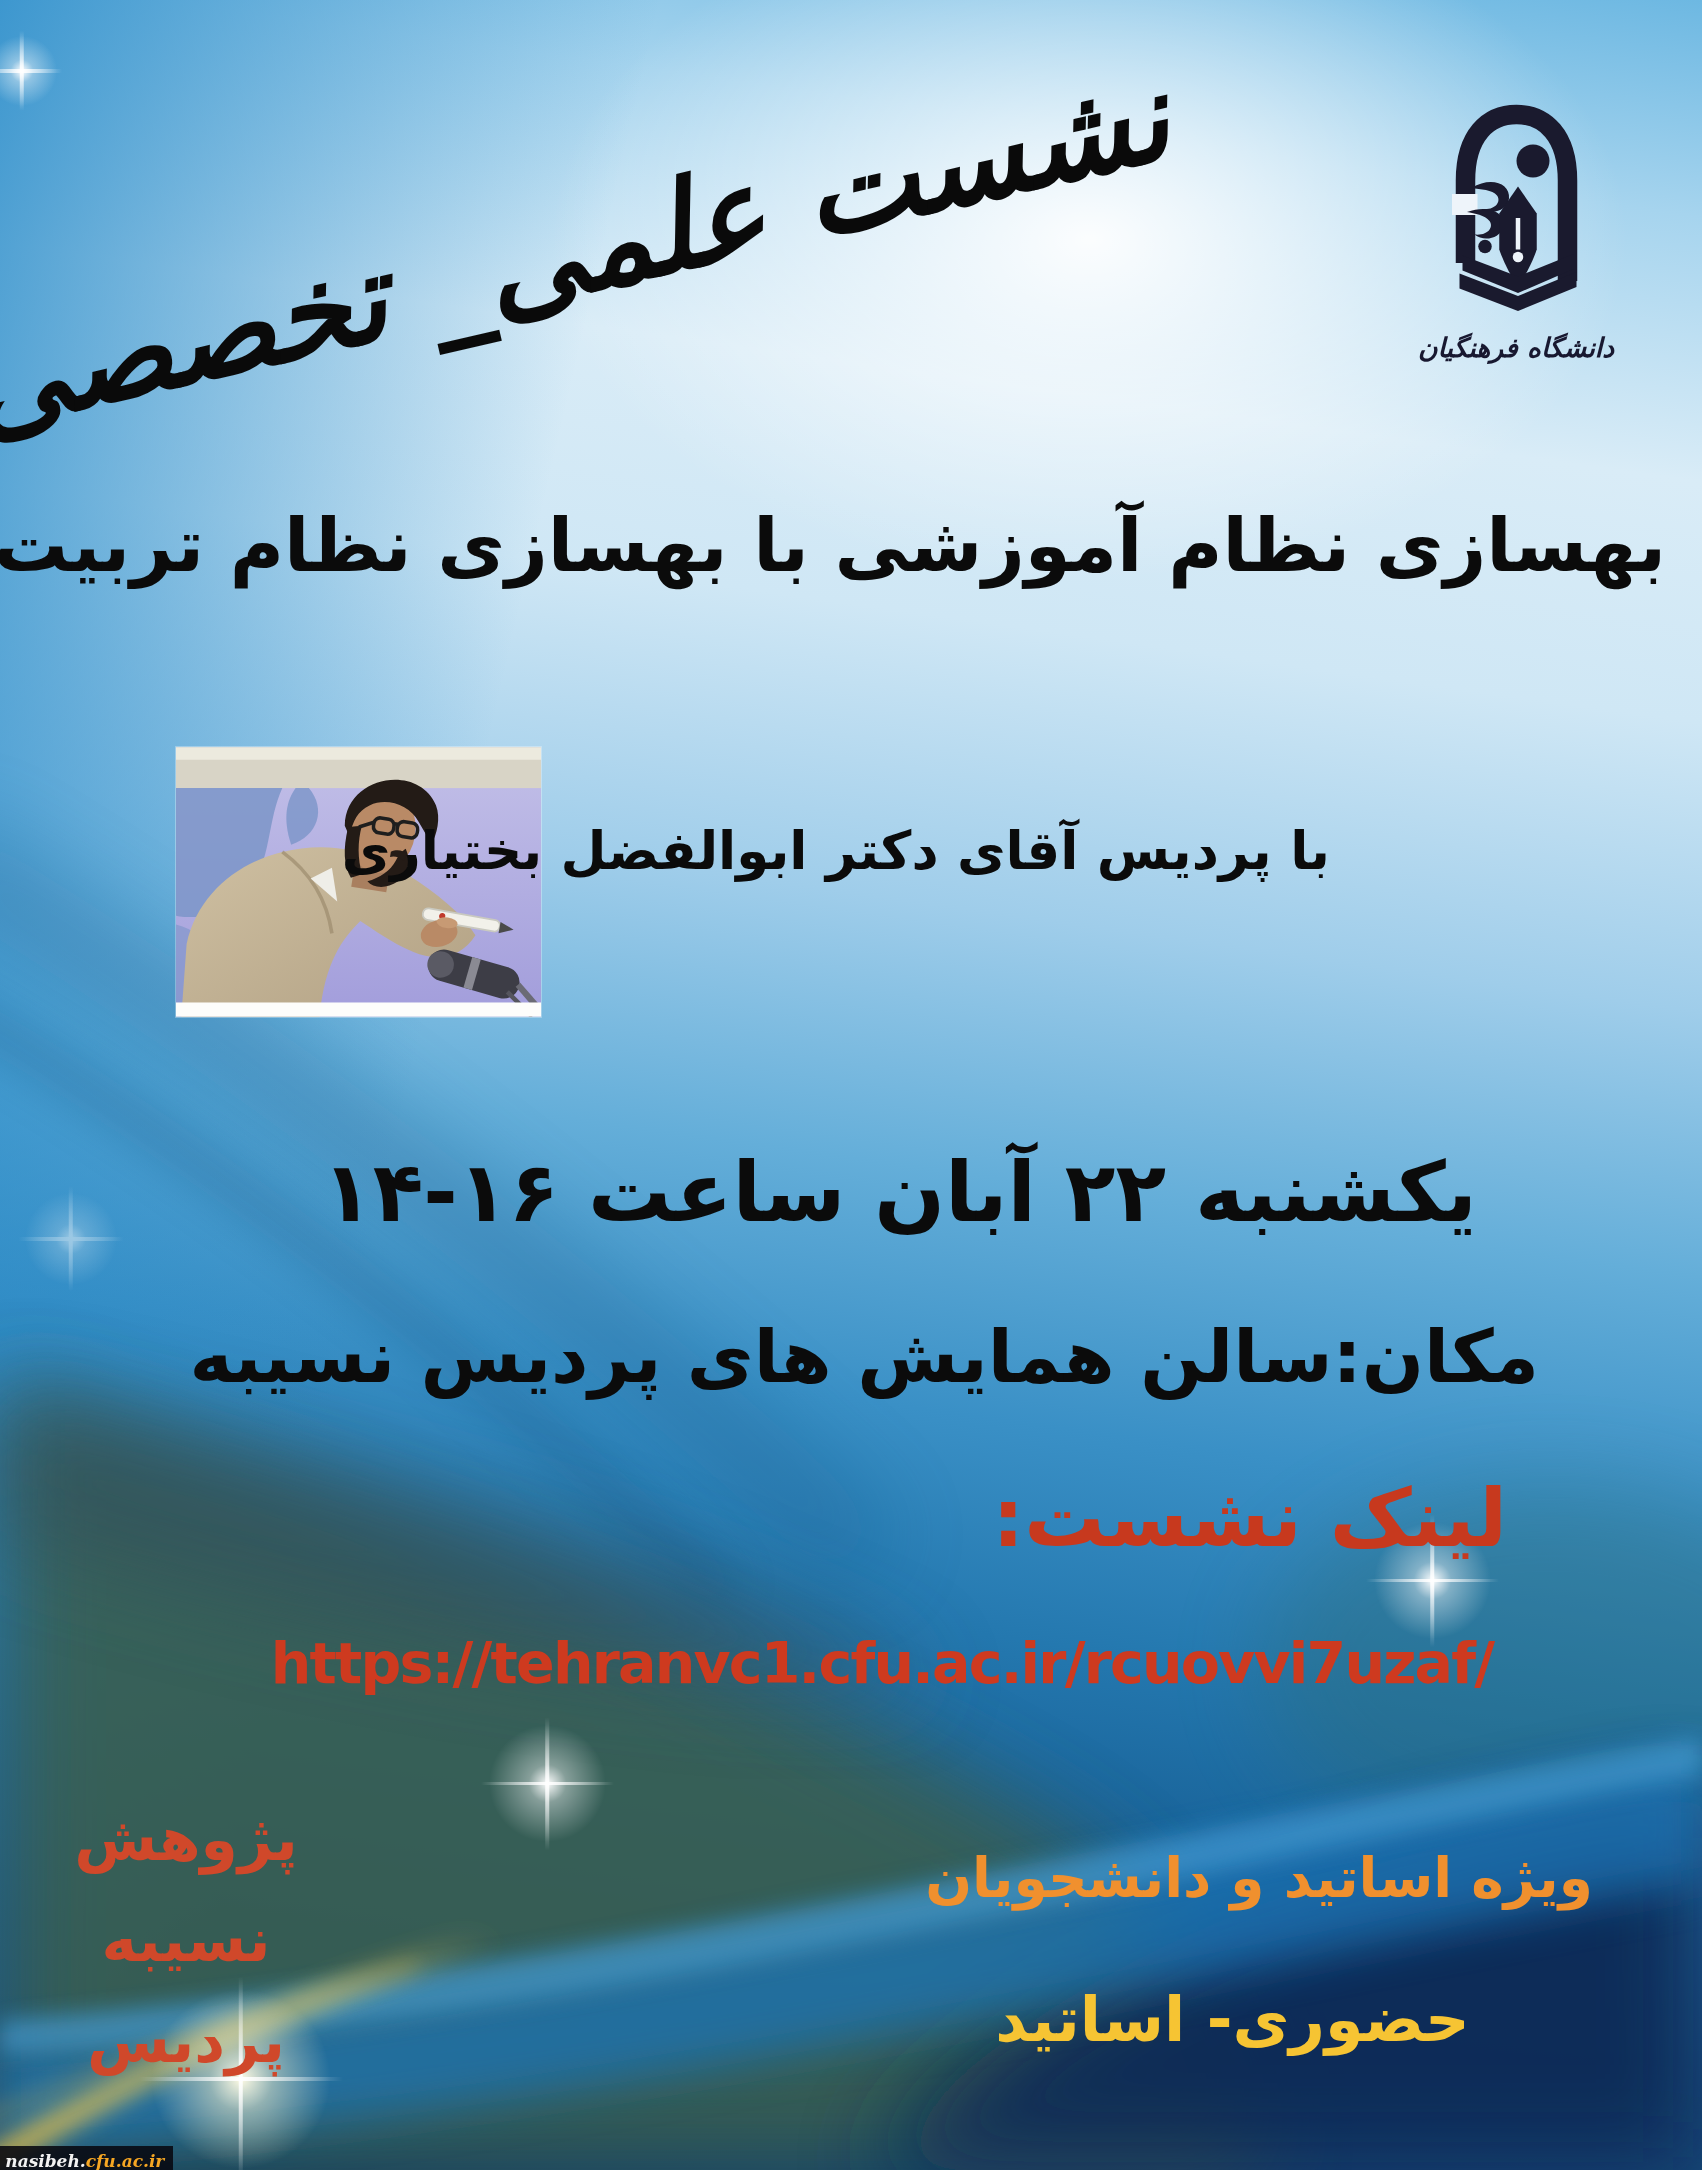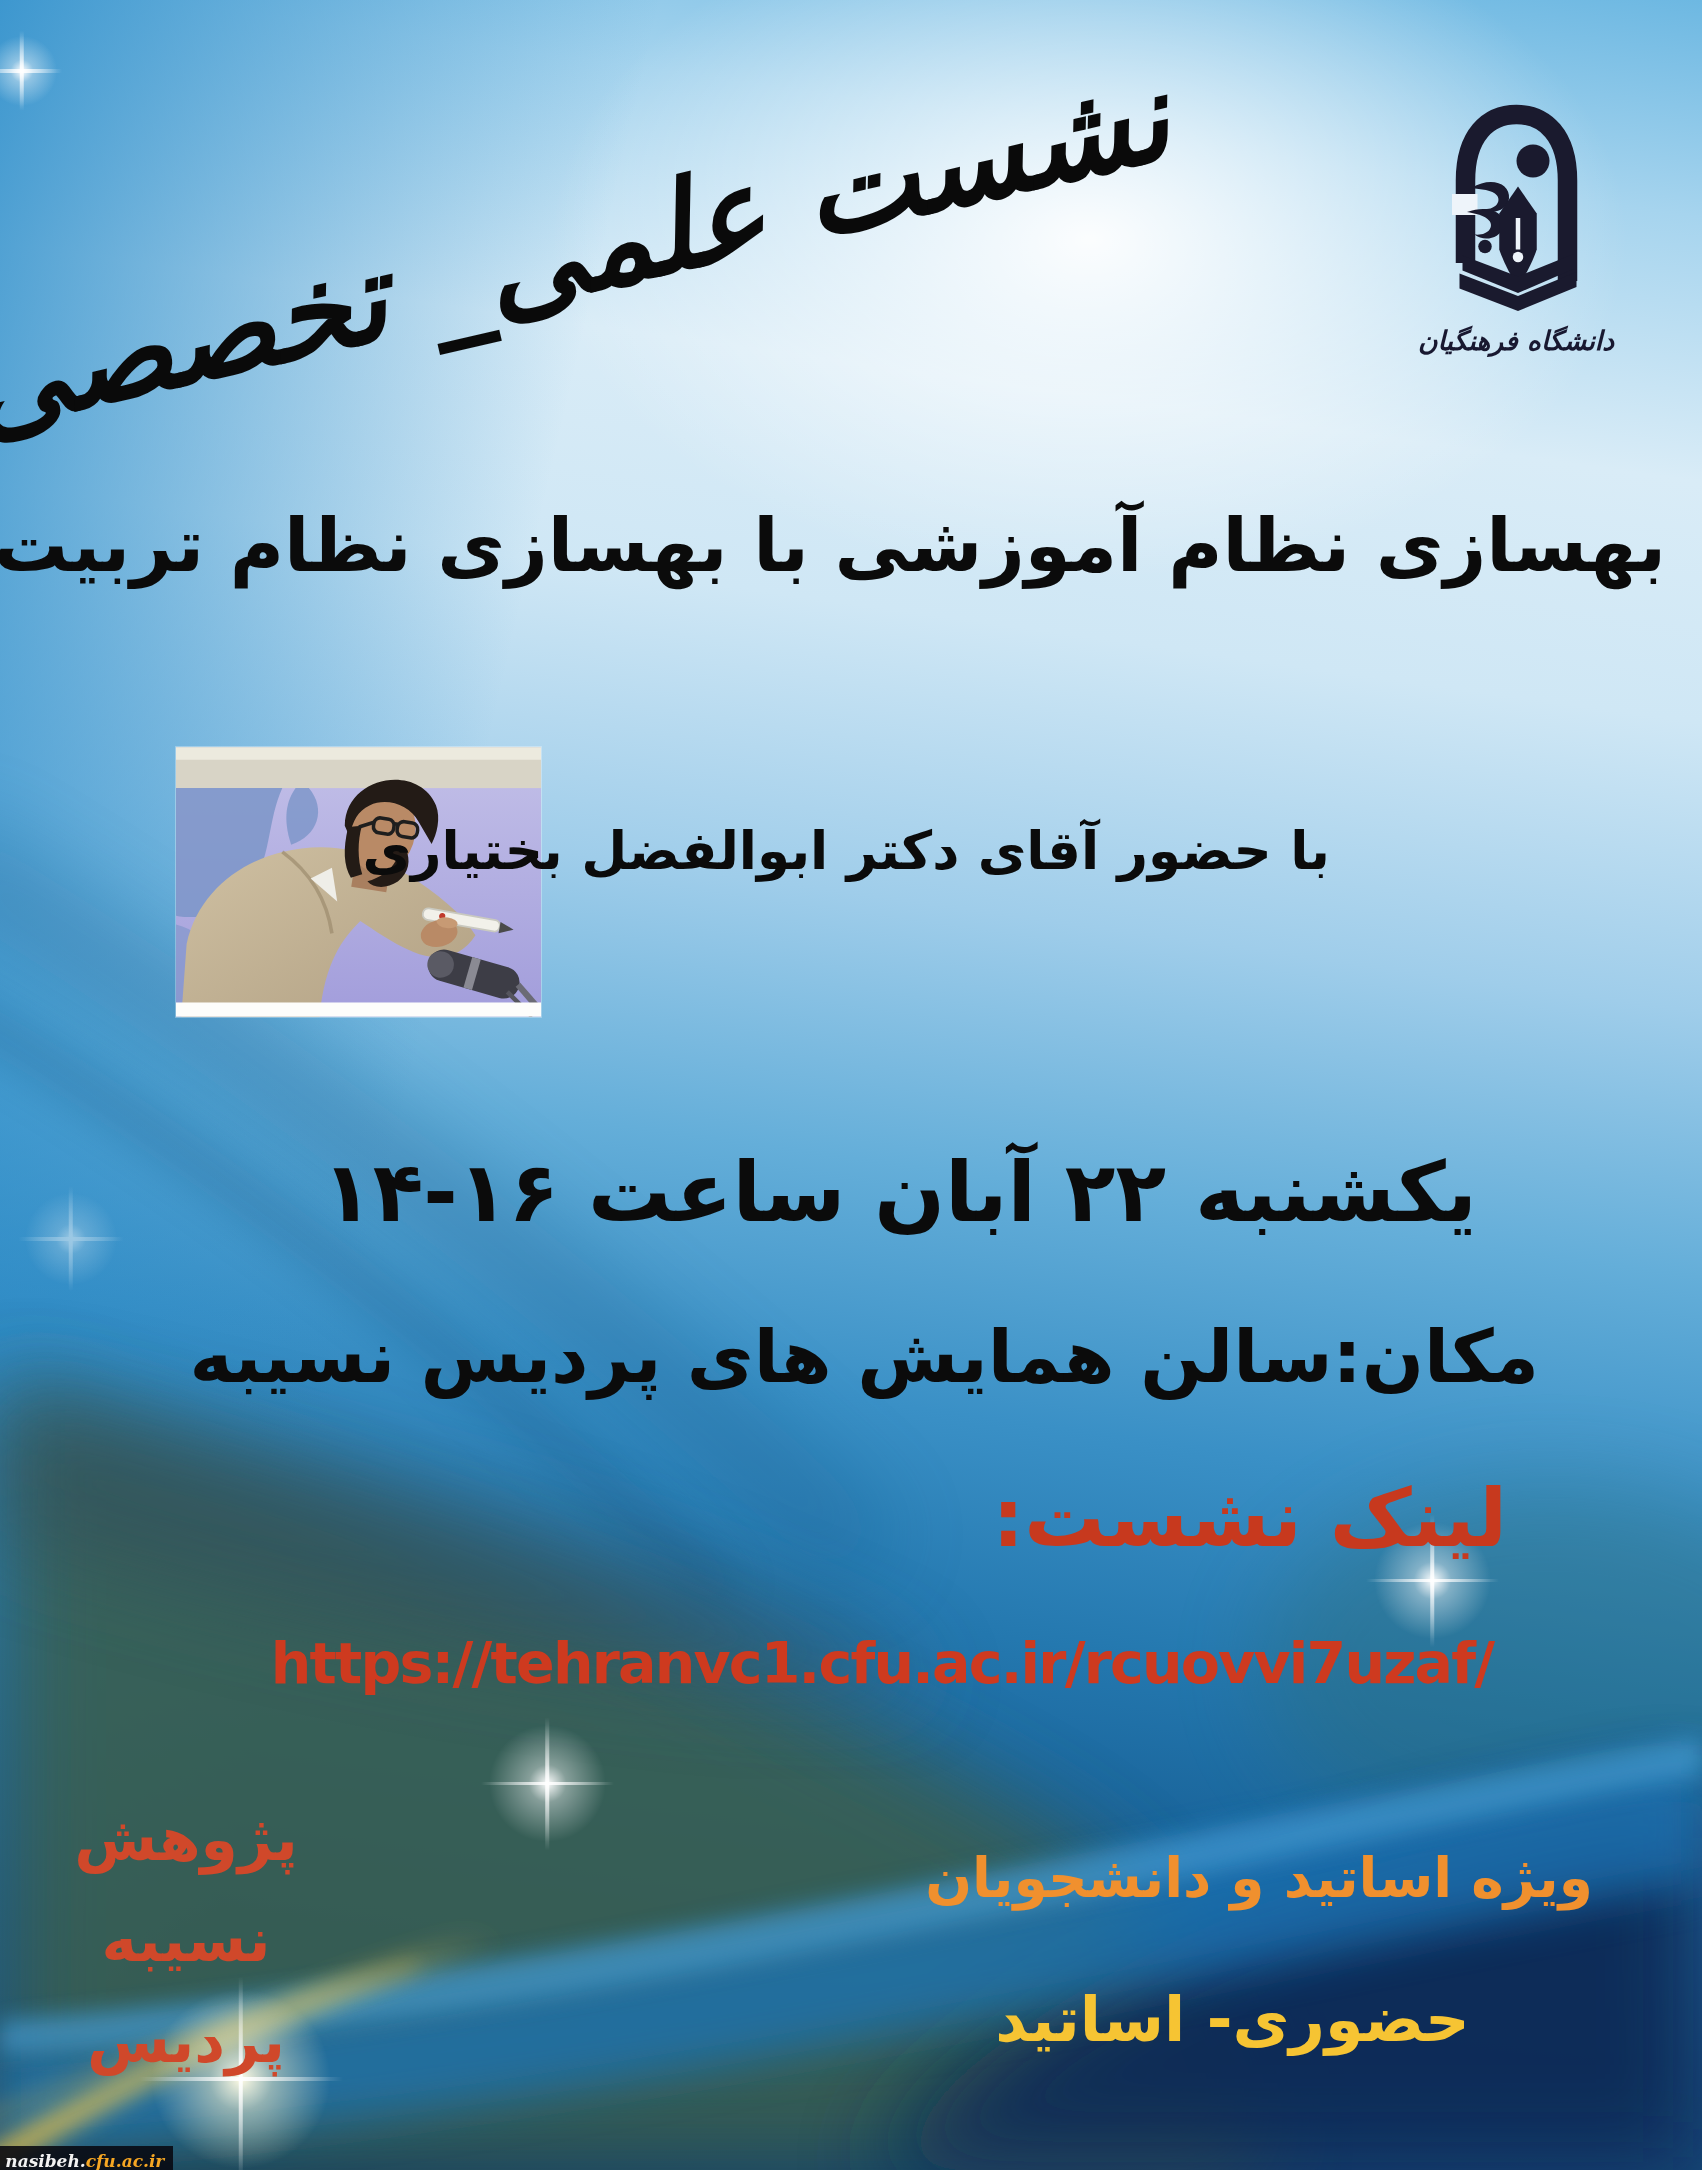--- a/index.html
+++ b/index.html
@@ -25,21 +25,21 @@
   .speaker-line{top:811px;left:550px;width:780px;font-size:53px;line-height:1.5;}
   .date-line{top:1137px;left:279px;width:1241px;font-size:83px;line-height:1.35;}
   .location-line{top:1308px;left:191px;width:1348px;font-size:73px;line-height:1.35;}
   .link-label{top:1465px;left:1002px;width:505px;font-size:80px;line-height:1.35;color:#c7391e;}
   .url-line{top:1630px;left:133px;width:1498px;font-size:57px;letter-spacing:-1.8px;color:#ce3a1f;direction:ltr;}
   .research-block{top:1789px;left:53px;width:266px;font-size:60px;line-height:101px;color:#d0482a;}
   .audience-line{top:1846px;left:922px;width:674px;font-size:55px;color:#f0902e;}
   .mode-line{top:1983px;left:993px;width:479px;font-size:62px;color:#f6c433;}
   .logo-wrap{position:absolute;left:1405px;top:89px;width:222px;text-align:center;}
   .logo-caption{
-    margin-top:2px;font-family:"DejaVu Sans",sans-serif;font-weight:700;font-style:italic;
+    margin-top:9px;font-family:"DejaVu Sans",sans-serif;font-weight:700;font-style:italic;
     font-size:26.6px;color:#181830;direction:rtl;white-space:nowrap;
   }
   .photo{position:absolute;left:176px;top:747px;width:365px;height:270px;box-shadow:0 0 0 0.9px rgba(255,255,255,.35);}
   .sparkle{position:absolute;pointer-events:none;}
   .sparkle .glow{position:absolute;inset:0;border-radius:50%;
     background:radial-gradient(circle, rgba(255,255,255,.98) 0%, rgba(255,255,255,.4) 20%, rgba(255,255,255,0) 62%);}
   .sparkle .ray{position:absolute;left:0;top:50%;width:100%;height:3.5px;margin-top:-1.8px;
     background:linear-gradient(90deg, rgba(255,255,255,0), rgba(255,255,255,.95) 50%, rgba(255,255,255,0));}
   .sparkle .ray.v{transform:rotate(90deg);}
   .sparkle.warm .glow{background:radial-gradient(circle, #fffbe4 0%, rgba(255,246,205,.5) 22%, rgba(255,246,205,0) 62%);}
@@ -179,21 +179,21 @@
     <g transform="rotate(16 330 252)">
       <rect x="284" y="236" width="106" height="36" rx="18" fill="#3d3d46"></rect>
       <ellipse cx="298" cy="254" rx="15" ry="15" fill="#5a5a64"></ellipse>
       <rect x="330" y="236" width="10" height="36" fill="#8a8a93"></rect>
     </g>
     <path d="M386,268 L412,298" stroke="#6b6b75" stroke-width="7"></path>
     <path d="M374,276 L402,304" stroke="#55555e" stroke-width="5"></path>
     <rect y="288" width="412" height="16" fill="#fdfdfb"></rect>
   </svg>
 
-  <div class="txt rtl speaker-line">با حضور آقای دکتر ابوالفضل بختیاری</div>
+  <div class="txt rtl speaker-line">با پردیس آقای دکتر ابوالفضل بختیاری</div>
 
   <div class="txt rtl date-line">یکشنبه ۲۲ آبان ساعت ۱۶-۱۴</div>
 
   <div class="txt rtl link-label">لینک نشست:</div>
 
   <div class="txt rtl location-line">مکان:سالن همایش های پردیس نسیبه</div>
 
   <div class="txt url-line">https://tehranvc1.cfu.ac.ir/rcuovvi7uzaf/</div>
 
   <div class="txt rtl research-block">

